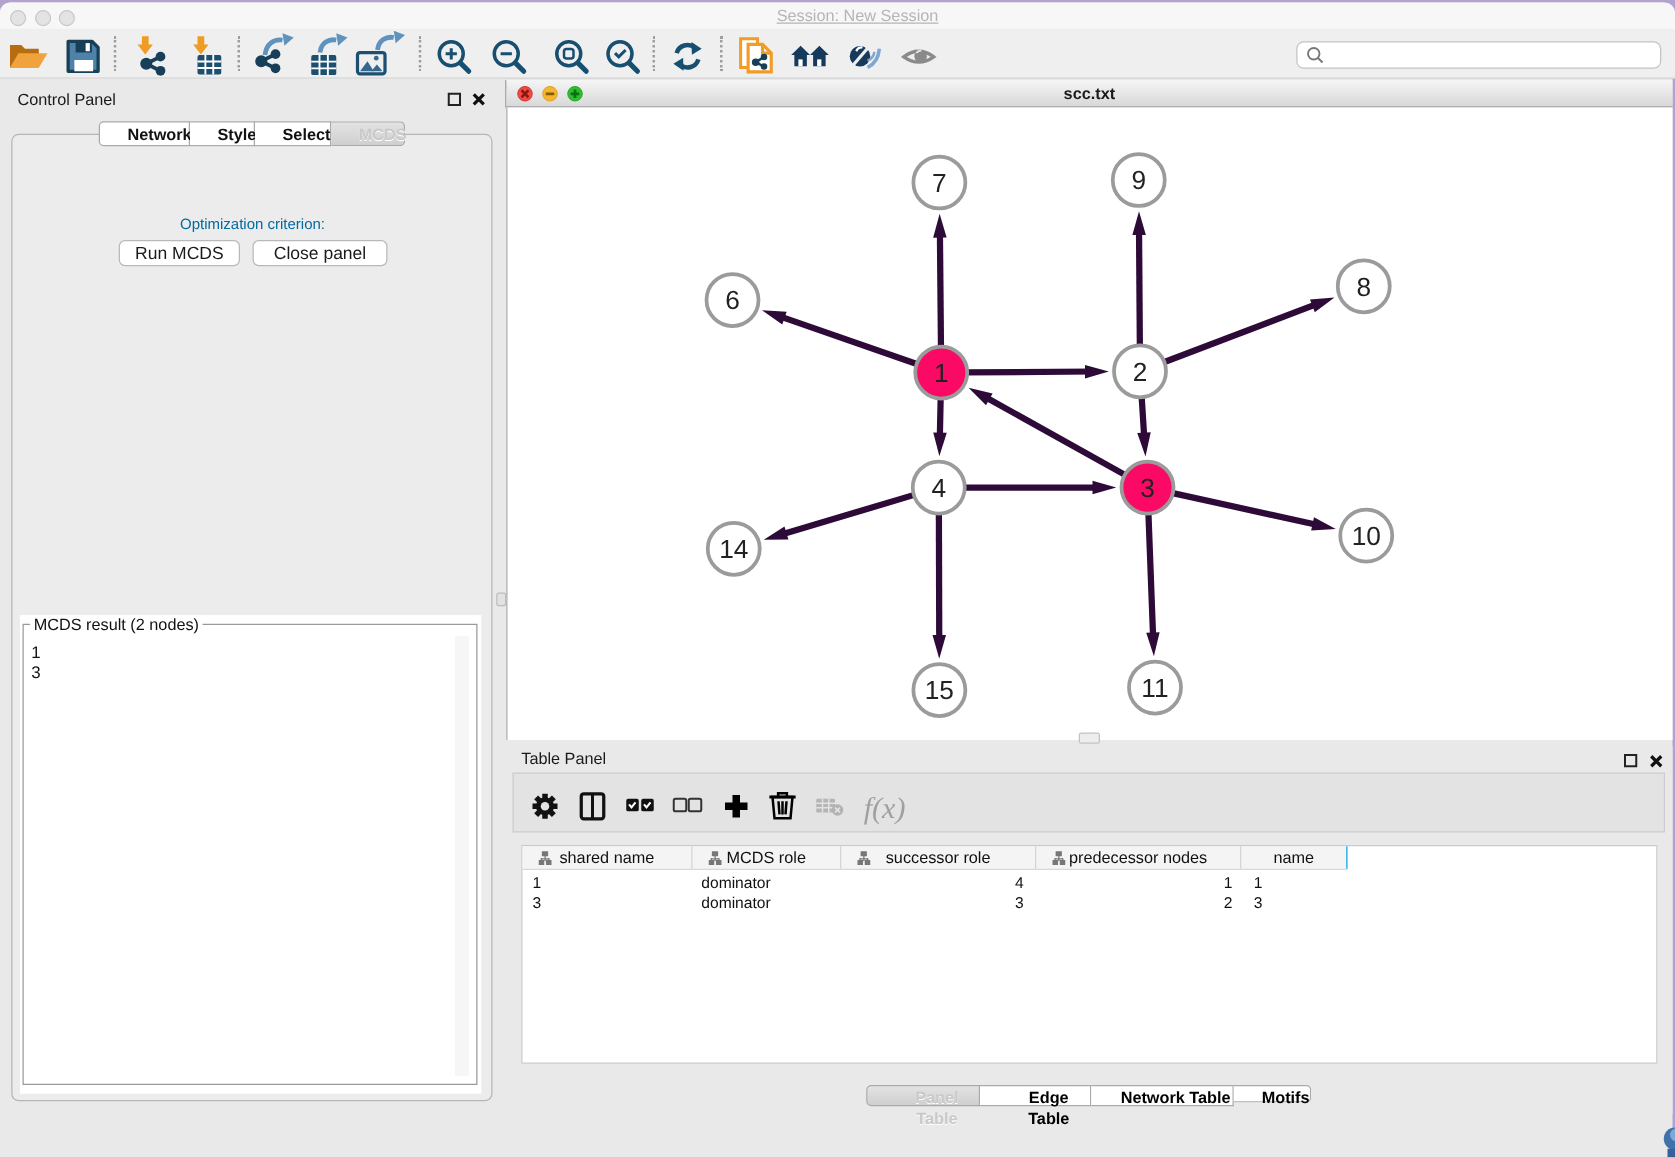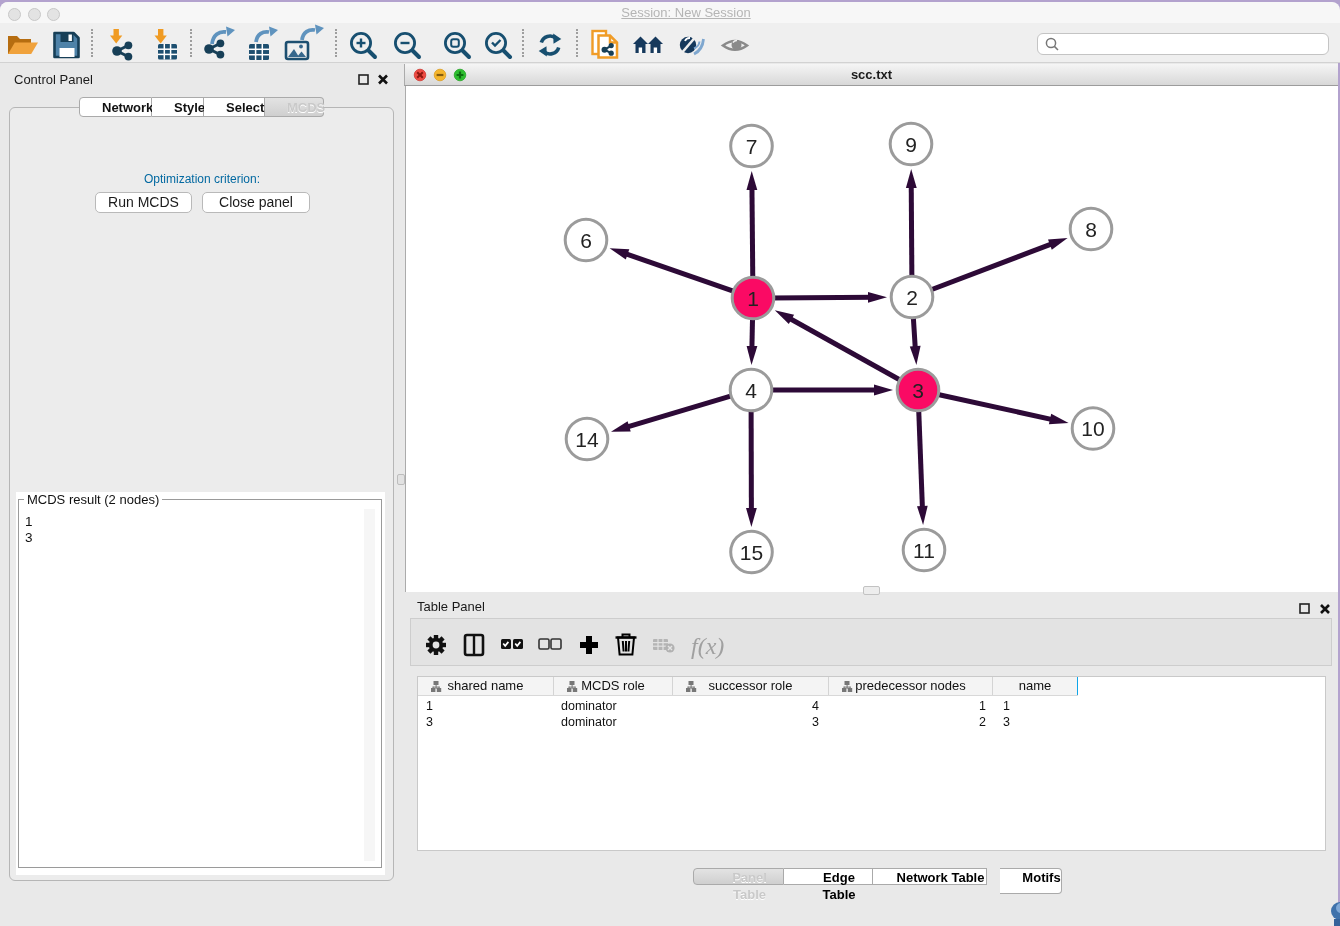--- a/index.html
+++ b/index.html
@@ -459,21 +459,21 @@
       <div class="td" style="left:143px;top:37px;">dominator</div>
       <div class="td" style="left:255px;top:37px;width:146px;text-align:right;">3</div>
       <div class="td" style="left:411px;top:37px;width:157px;text-align:right;">2</div>
       <div class="td" style="left:585px;top:37px;">3</div>
     </div>
   </div>
   <div class="btabs" style="left:289px;">
     <div class="tab first sel" style="left:0;width:91px;height:17px;line-height:17px;">Panel Table</div>
     <div class="tab" style="left:91px;width:89px;height:17px;line-height:17px;">Edge Table</div>
     <div class="tab" style="left:180px;width:114px;height:17px;line-height:17px;">Network Table</div>
-    <div class="tab last" style="left:307px;width:62px;height:26px;line-height:17px;">Motifs</div>
+    <div class="tab last" style="left:294px;width:62px;height:14px;line-height:17px;">Motifs</div>
   </div>
 </div>
 <div id="statusbar">
   <div id="listbtn">
     <svg width="25" height="17" xmlns="http://www.w3.org/2000/svg">
       <g fill="#111">
         <rect x="5" y="3.5" width="2.6" height="2.6"></rect>
           <rect x="9" y="3.5" width="11" height="2.6"></rect>
         <rect x="5" y="7.5" width="2.6" height="2.6"></rect>
           <rect x="9" y="7.5" width="11" height="2.6"></rect>

